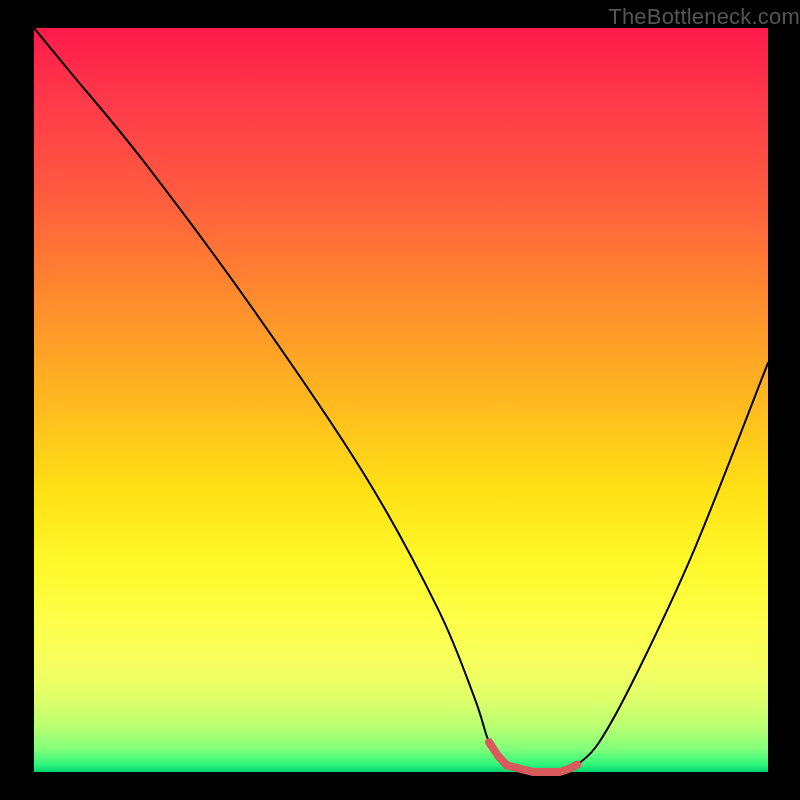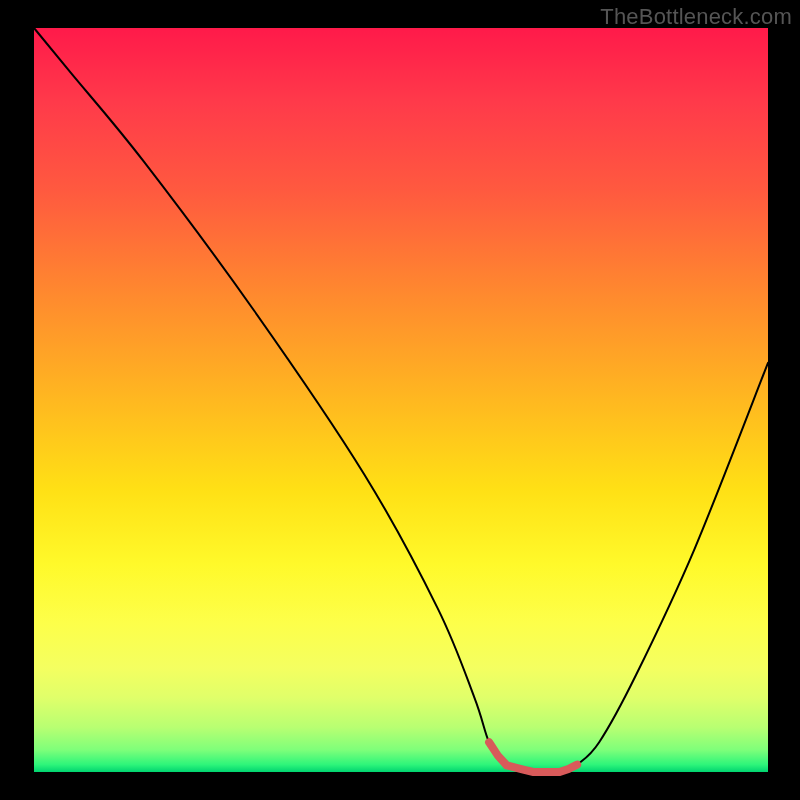--- a/index.html
+++ b/index.html
@@ -1,21 +1,21 @@
 <!DOCTYPE html>
 <html><head>
 <meta charset="utf-8">
 <style>
   * { margin: 0; padding: 0; box-sizing: border-box; }
   html, body { width: 800px; height: 800px; background: #000; font-family: Arial, sans-serif; }
   .container { position: relative; width: 800px; height: 800px; }
   .watermark {
     position: absolute;
     top: 4px;
-    right: 8px;
+    right: 0;
     color: #555;
     font-size: 22px;
     font-weight: 500;
     letter-spacing: 0.2px;
     z-index: 10;
   }
   .plot-area {
     position: absolute;
     left: 34px;
     top: 28px;

